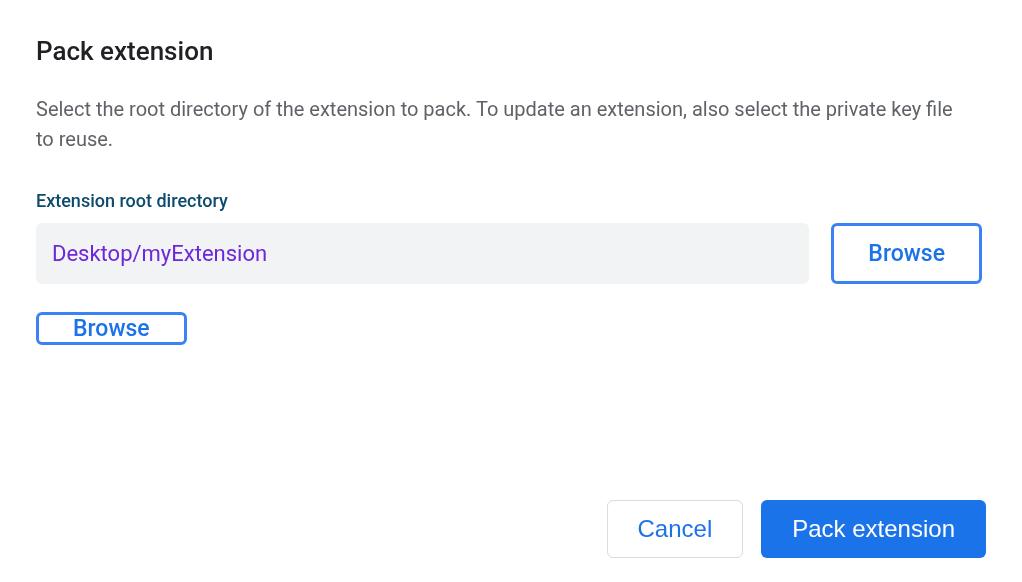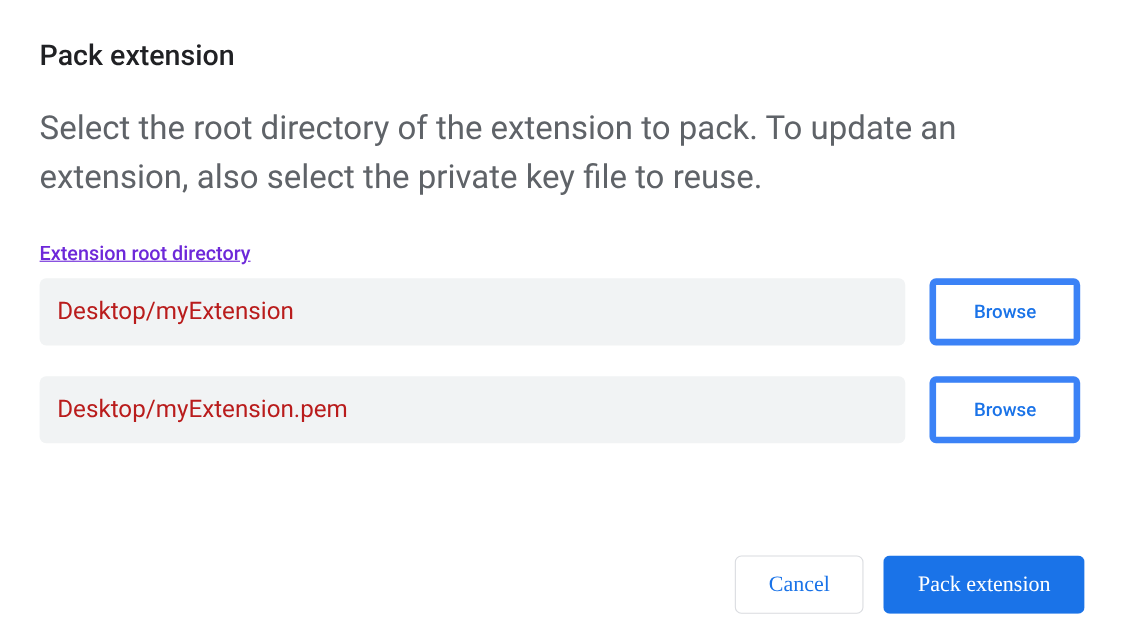--- a/index.html
+++ b/index.html
@@ -21,78 +21,77 @@
       position: relative;
       height: 100%;
     }
     .dialog-title {
       font-size: 26px;
       font-weight: 500;
       color: #202124;
       margin-bottom: 28px;
     }
     .dialog-description {
-      font-size: 30px;
+      font-size: 20px;
       color: #5f6368;
       line-height: 1.5;
       margin-bottom: 36px;
       max-width: 920px;
     }
     .field-group {
       margin-bottom: 28px;
     }
     .field-label {
       font-size: 18px;
-      color: #6d28d9;
+      color: #0c4a6e;
       font-weight: 500;
       margin-bottom: 12px;
       display: block;
-      text-decoration: underline;
     }
     .field-row {
       display: flex;
       gap: 22px;
       align-items: stretch;
     }
     .text-input {
       flex: 1;
       background: #f1f3f4;
       border: none;
       border-radius: 6px;
       padding: 18px 16px;
       font-size: 22px;
-      color: #b91c1c;
+      color: #6d28d9;
       font-family: inherit;
       outline: none;
     }
     .browse-btn {
       background: #fff;
-      border: 6px solid #3b82f6;
+      border: 3px solid #3b82f6;
       border-radius: 6px;
       color: #1a73e8;
-      font-size: 17px;
+      font-size: 23px;
       font-weight: 500;
       padding: 0 34px;
       cursor: pointer;
       font-family: inherit;
     }
     .dialog-actions {
       position: absolute;
       right: 36px;
       bottom: 24px;
       display: flex;
       gap: 18px;
     }
     .btn {
       border-radius: 6px;
-      font-size: 20px;
+      font-size: 24px;
       font-weight: 500;
       padding: 14px 30px;
       cursor: pointer;
-      font-family: Liberation Serif, serif;
+      font-family: Liberation Sans, sans-serif;
       border: 1px solid transparent;
       margin-top: 48px;
     }
     .btn-secondary {
       background: #fff;
       border: 1px solid #dadce0;
       color: #1a73e8;
     }
     .btn-primary {
       background: #1a73e8;
@@ -111,21 +110,20 @@
   <div class="field-group">
     <label class="field-label">Extension root directory</label>
     <div class="field-row">
       <input type="text" class="text-input" value="Desktop/myExtension" style="">
       <button class="browse-btn">Browse</button>
     </div>
   </div>
 
   <div class="field-group">
     <div class="field-row">
-      <input type="text" class="text-input" value="Desktop/myExtension.pem" style="">
       <button class="browse-btn">Browse</button>
     </div>
   </div>
 
   <div class="dialog-actions">
     <button class="btn btn-secondary">Cancel</button>
     <button class="btn btn-primary">Pack extension</button>
   </div>
 
 </div>

